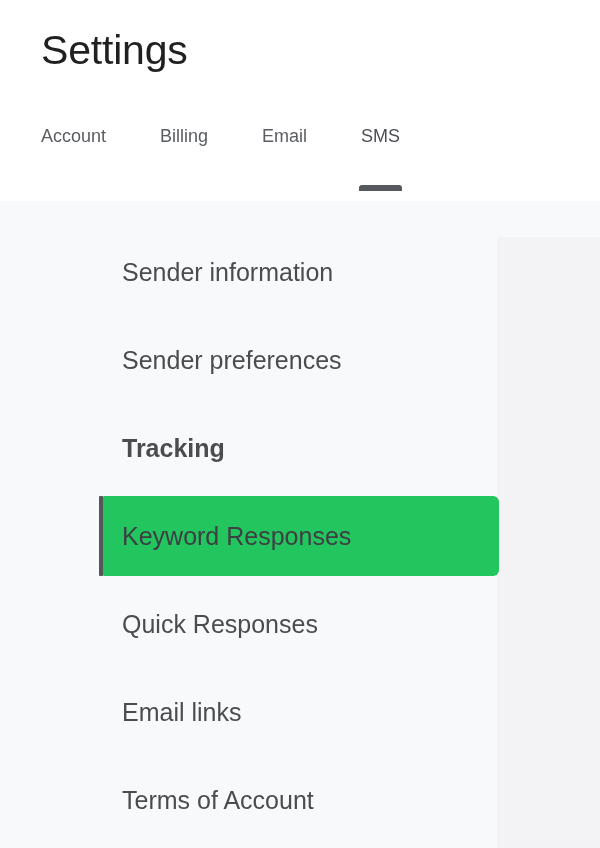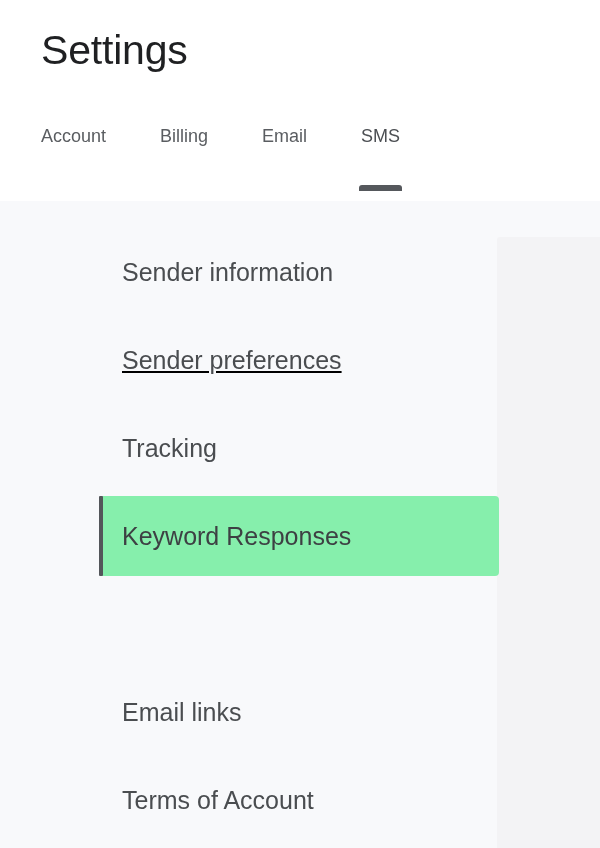--- a/index.html
+++ b/index.html
@@ -134,21 +134,22 @@
 
   .nav-item .nav-label {
     font-size: 25px;
     line-height: 32px;
     color: #4a4d50;
     white-space: nowrap;
     padding-left: 23px;
   }
 
   .nav-item.active {
-    background: #86efac;
+    background: #22c55e;
+    border-radius: 6px;
   }
 
   .nav-item.active::before {
     content: "";
     position: absolute;
     left: 0;
     top: 0;
     bottom: 0;
     width: 4px;
     background: #53565a;
@@ -176,29 +177,32 @@
   </div>
 
   <div class="body-area">
 
     <div class="content-panel"></div>
 
     <nav class="side-nav">
         <div class="nav-item" style="top: 31px;">
           <span class="nav-label">Sender information</span>
         </div>
-        <div class="nav-item" style="top: 119px; text-decoration: underline;">
+        <div class="nav-item" style="top: 119px;">
           <span class="nav-label">Sender preferences</span>
         </div>
-        <div class="nav-item" style="top: 207px;">
+        <div class="nav-item" style="top: 207px; font-weight: bold;">
           <span class="nav-label">Tracking</span>
         </div>
         <div class="nav-item active" style="top: 295px;">
           <span class="nav-label">Keyword Responses</span>
         </div>
+        <div class="nav-item" style="top: 383px;">
+          <span class="nav-label">Quick Responses</span>
+        </div>
         <div class="nav-item" style="top: 471px;">
           <span class="nav-label">Email links</span>
         </div>
         <div class="nav-item" style="top: 559px;">
           <span class="nav-label">Terms of Account</span>
         </div>
       </nav>
 
   </div>
 </div>

